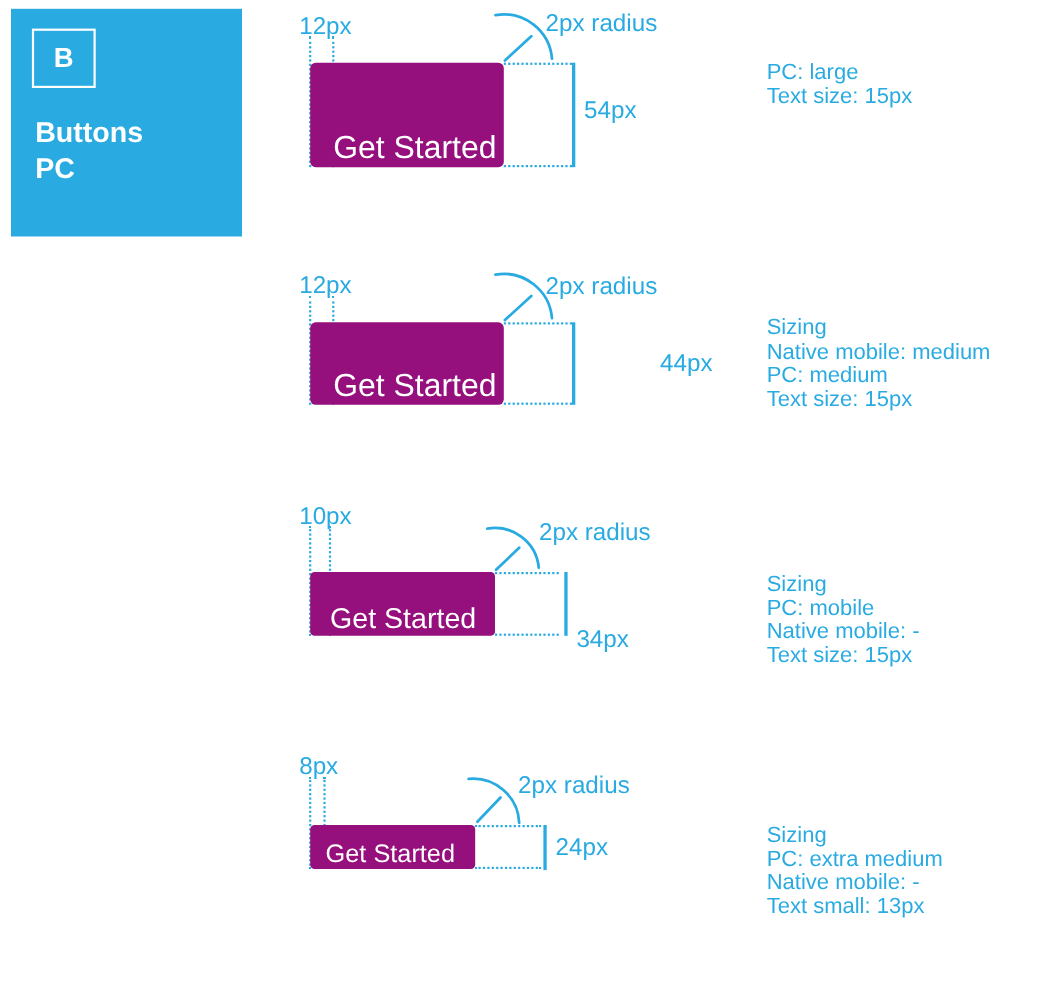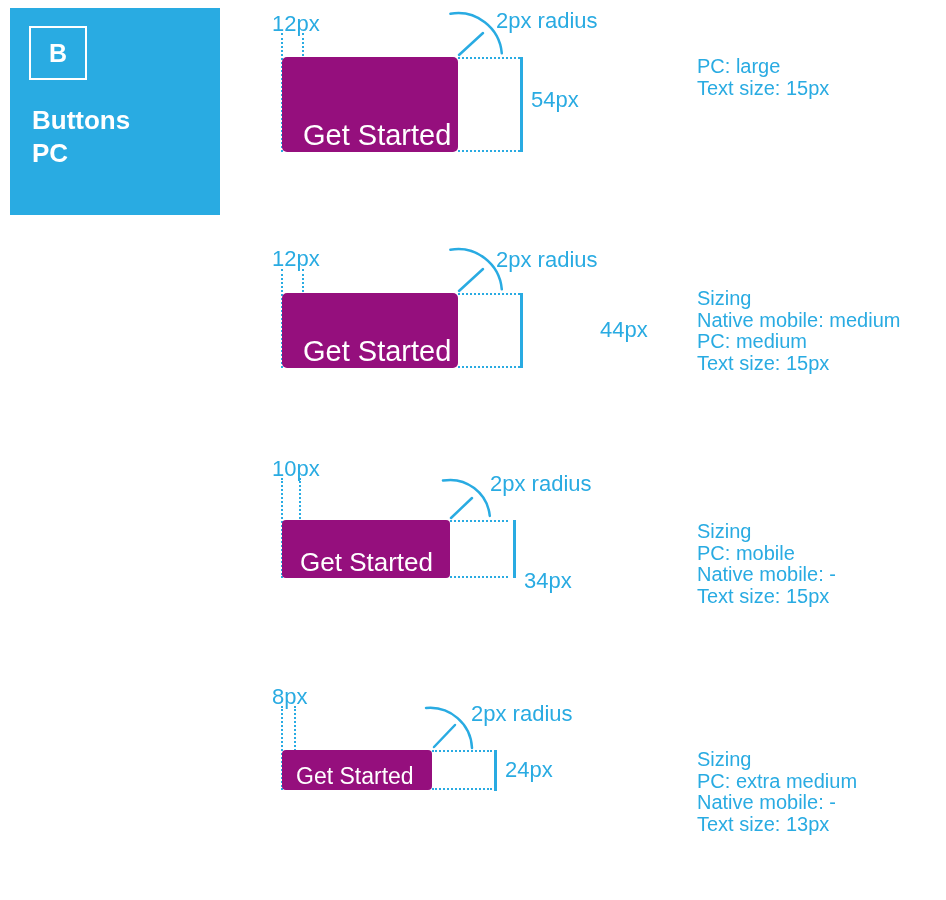--- a/index.html
+++ b/index.html
@@ -142,17 +142,17 @@
     <div class="blue-label" style="left:471px;top:703px;">2px radius</div>
 
     <div class="measure-box" style="left:432px;top:750px;width:60px;height:40px;"></div>
     <div class="vline-solid" style="left:494px;top:750px;height:41px;"></div>
     <div class="blue-label" style="left:505px;top:759px;">24px</div>
 
     <div class="notes" style="top:749px;">
       <div>Sizing</div>
       <div>PC: extra medium</div>
       <div>Native mobile: -</div>
-      <div>Text size: 13px</div>
+      <div>Text small: 13px</div>
     </div>
   </div>
 
 </div>
 
 </body></html>

